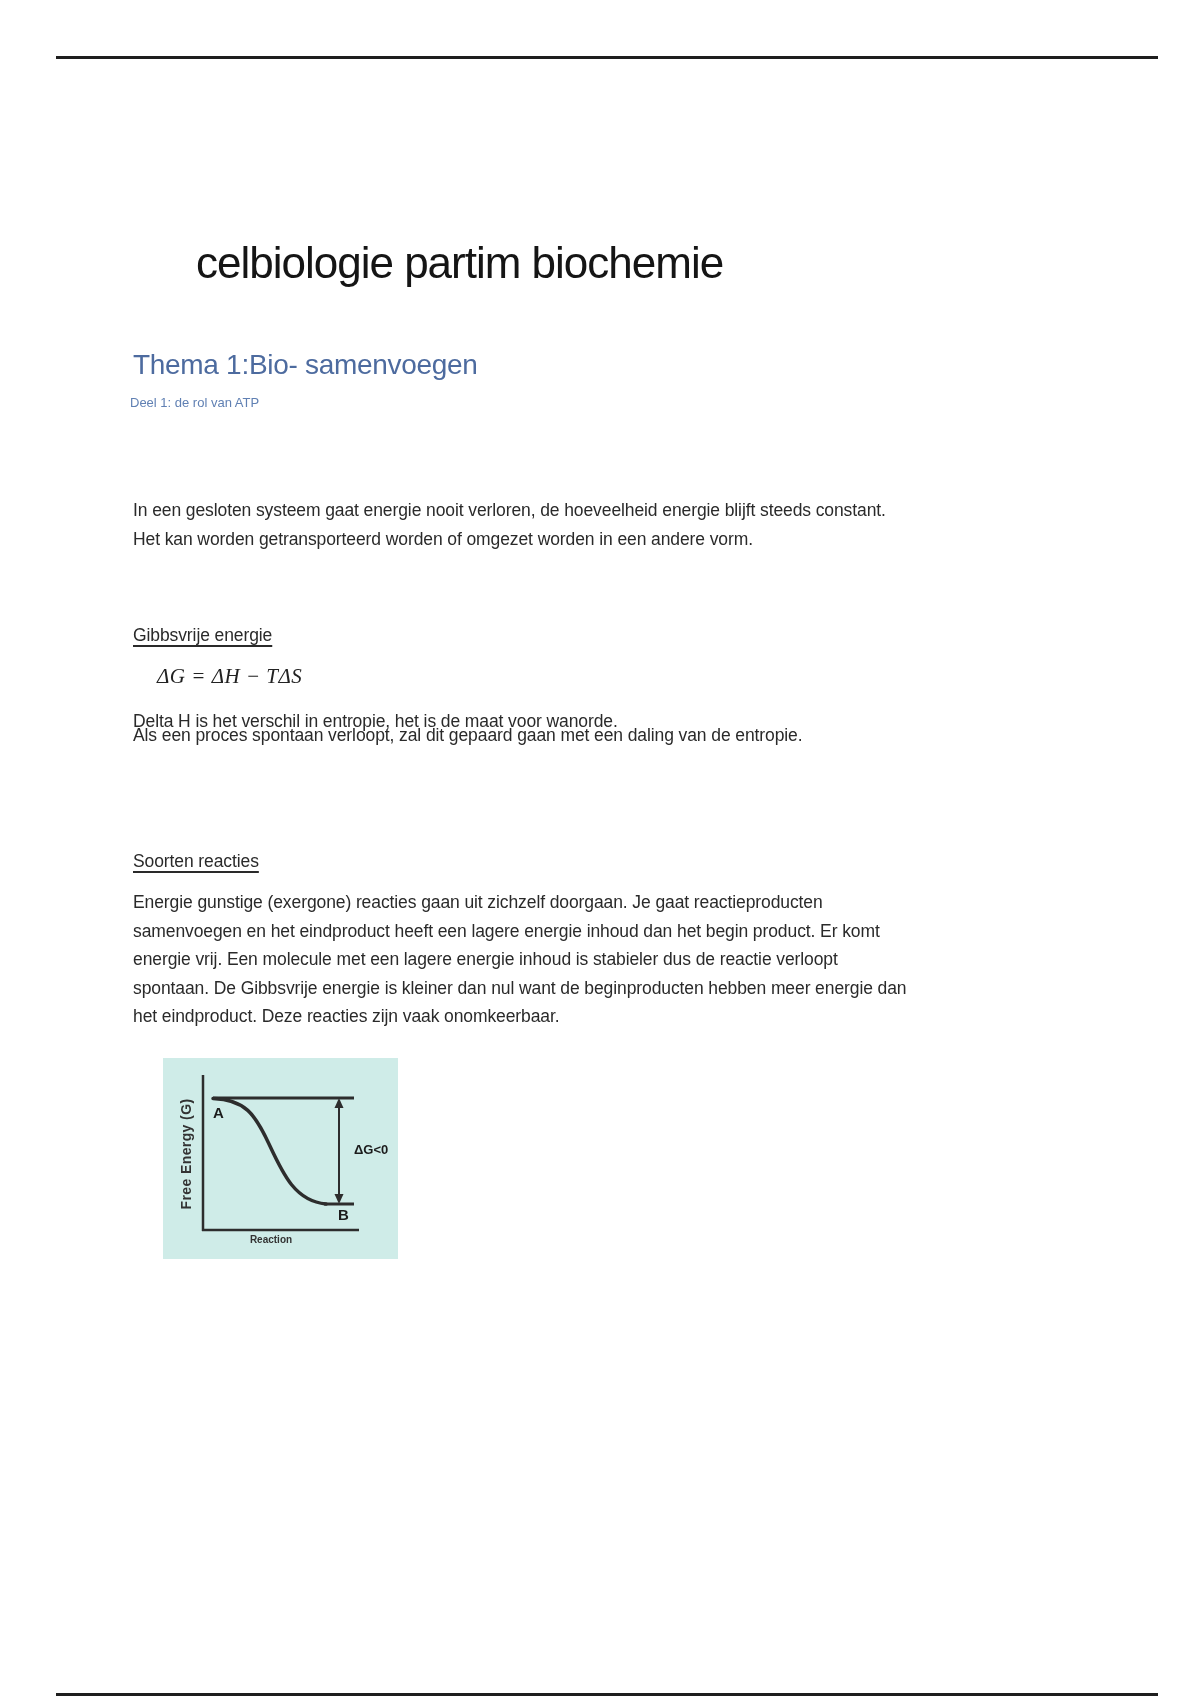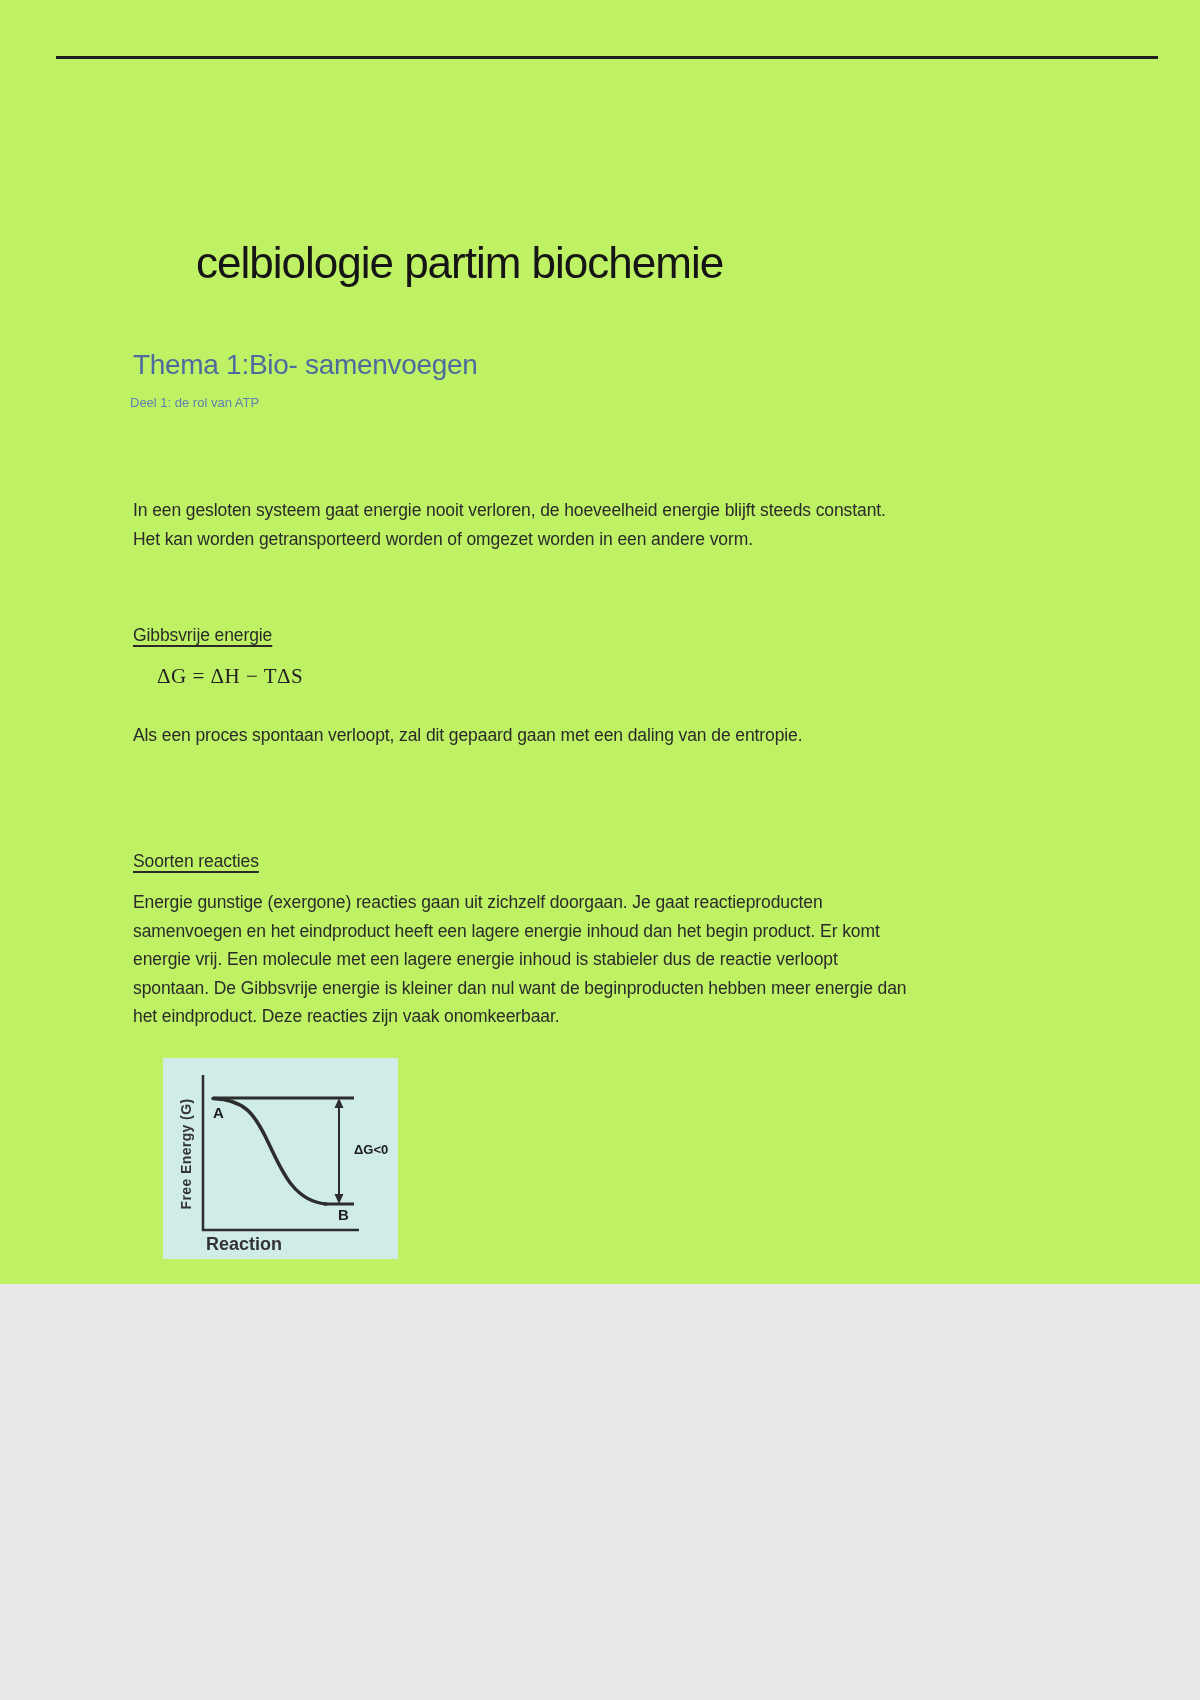--- a/index.html
+++ b/index.html
@@ -1,20 +1,20 @@
 <!DOCTYPE html>
 <html><head>
 <meta charset="utf-8">
 <style>
   html,body { margin:0; padding:0; background:#e9e9e9; }
   .page {
     position:relative;
-    width:1200px; height:1284px;
+    width:1200px; height:1700px;
     margin:0 auto;
-    background:#bef264;
+    background:#ffffff;
     font-family:"Liberation Sans", sans-serif;
     overflow:hidden;
   }
   .rule {
     position:absolute; left:56px; width:1102px; height:3px;
     background:#1e1e1e;
   }
   #top-rule { top:56px; }
   #bottom-rule { top:1693px; }
 
@@ -43,21 +43,21 @@
   .underlined {
     text-decoration:underline;
     text-underline-offset:4px;
     text-decoration-thickness:1.5px;
     width:auto; white-space:nowrap;
   }
   #intro-paragraph { top:496px; }
   #gibbs-heading { top:621px; }
   .formula {
     position:absolute; left:157px; top:664px;
-    font-family:"Liberation Serif", serif; 
+    font-family:"Liberation Serif", serif; font-style:italic;
     font-size:21px; color:#222222; letter-spacing:0.5px;
     white-space:nowrap;
   }
   #delta-paragraph { top:707px; }
   #spontaneous-paragraph { top:721px; }
   #reactions-heading { top:847px; }
   #exergonic-paragraph { top:888px; }
 
   
   .energy-diagram {
@@ -69,22 +69,22 @@
   .diagram-label {
     position:absolute; color:#333333; font-weight:600;
     white-space:nowrap;
   }
   .y-axis-label {
     left:-57px; top:88px; width:160px; text-align:center;
     transform:rotate(-90deg);
     font-size:14px; letter-spacing:0.4px;
   }
   .x-axis-label {
-    left:43px; top:176px; width:156px; text-align:left;
-    font-size:18px;
+    left:30px; top:176px; width:156px; text-align:center;
+    font-size:10px;
   }
   .point-label {
     position:absolute; font-size:15px; font-weight:700; color:#1c1c1c;
   }
   .point-a { left:50px; top:46px; }
   .point-b { left:175px; top:148px; }
   .dg-annotation {
     position:absolute; left:183px; top:84px;
     font-size:13px; font-weight:700; color:#1c1c1c;
     white-space:nowrap;
@@ -104,20 +104,21 @@
 
   <div class="section-subheading">Deel 1: de rol van ATP</div>
 
   <div id="intro-paragraph" class="body-text">In een gesloten systeem gaat energie nooit verloren, de hoeveelheid energie blijft steeds constant.
 Het kan worden getransporteerd worden of omgezet worden in een andere vorm.</div>
 
   <div id="gibbs-heading" class="body-text underlined">Gibbsvrije energie</div>
 
   <div class="formula">ΔG = ΔH − TΔS</div>
 
+  <div id="delta-paragraph" class="body-text">Delta H is het verschil in entropie, het is de maat voor wanorde.</div>
 
   <div id="spontaneous-paragraph" class="body-text">Als een proces spontaan verloopt, zal dit gepaard gaan met een daling van de entropie.</div>
 
   <div id="reactions-heading" class="body-text underlined">Soorten reacties</div>
 
   <div id="exergonic-paragraph" class="body-text">Energie gunstige (exergone) reacties gaan uit zichzelf doorgaan. Je gaat reactieproducten
 samenvoegen en het eindproduct heeft een lagere energie inhoud dan het begin product. Er komt
 energie vrij. Een molecule met een lagere energie inhoud is stabieler dus de reactie verloopt
 spontaan. De Gibbsvrije energie is kleiner dan nul want de beginproducten hebben meer energie dan
 het eindproduct. Deze reacties zijn vaak onomkeerbaar.</div>

